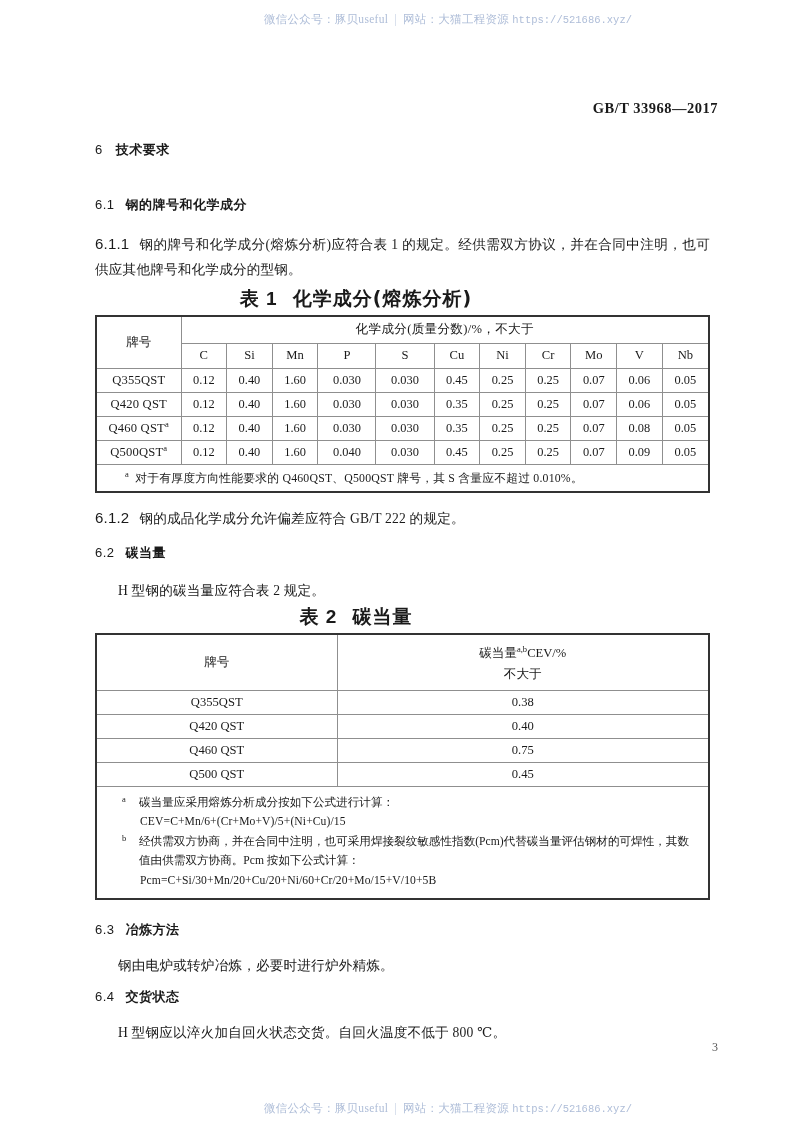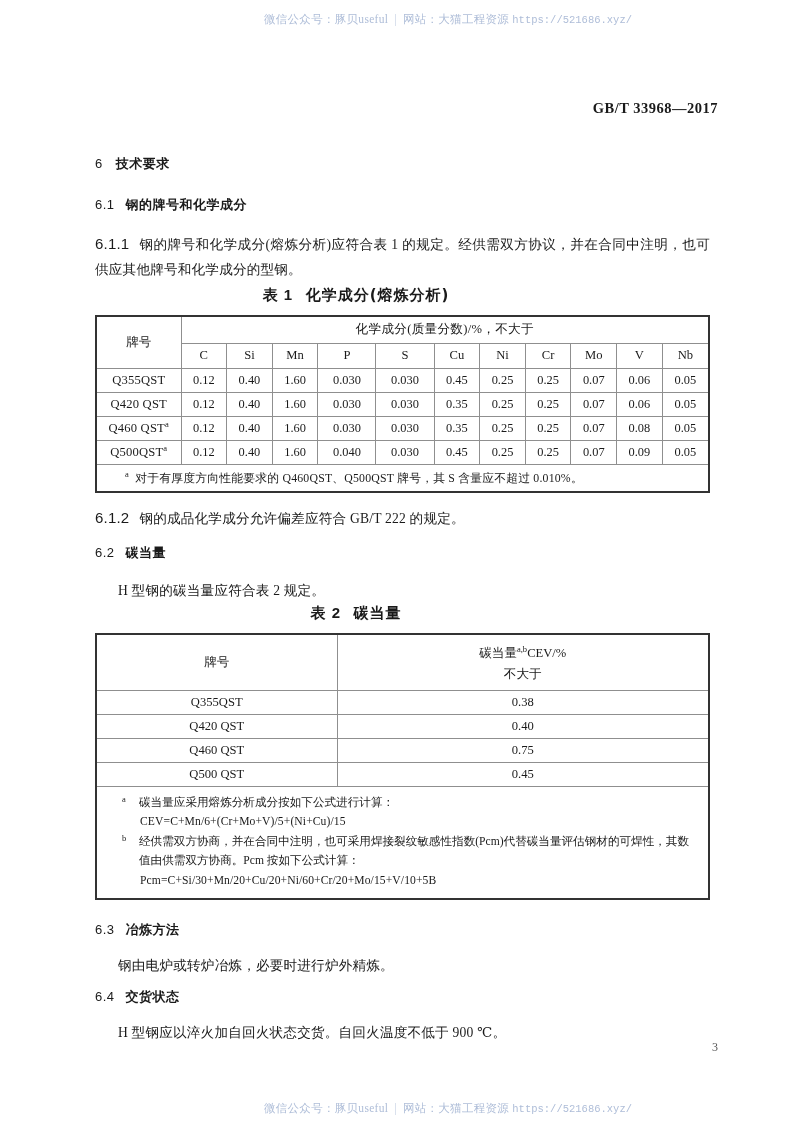--- a/index.html
+++ b/index.html
@@ -83,21 +83,21 @@
     margin-right: 10px;
   }
 
   .tbl-caption {
     position: absolute;
     width: 712px;
     left: 0;
     text-align: center;
     font-family: "DejaVu Sans", "Liberation Sans", sans-serif;
     font-weight: bold;
-    font-size: 15px;
+    font-size: 19px;
     letter-spacing: 1px;
   }
   .tbl-caption .capnum { font-family: "Liberation Sans", sans-serif; font-weight: bold; }
 
   
   table.doc {
     position: absolute;
     border-collapse: collapse;
     font-family: "Liberation Serif", "DejaVu Serif", serif;
     background: #fff;
@@ -188,21 +188,21 @@
 <body>
 
 <div class="page">
 
   <div class="watermark watermark-top">
     <span>微信公众号：</span><span>豚贝useful</span><span class="sep">|</span><span>网站：</span><span>大猫工程资源</span> <span class="url">https://521686.xyz/</span>
   </div>
 
   <div class="std-no">GB/T 33968—2017</div>
 
-  <div class="clause level1" style="left:95px; top:155px;">
+  <div class="clause level1" style="left:95px; top:141px;">
     <span class="num">6</span><span>技术要求</span>
   </div>
 
   <div class="clause" style="left:95px; top:196px;">
     <span class="num">6.1</span><span>钢的牌号和化学成分</span>
   </div>
 
   <div class="para" style="left:95px; top:231px; width:615px;">
     <span class="lead">6.1.1</span><span>钢的牌号和化学成分(熔炼分析)应符合表 1 的规定。经供需双方协议，并在合同中注明，也可供应其他牌号和化学成分的型钢。</span>
   </div>
@@ -349,21 +349,21 @@
   </table>
 
   <div class="clause" style="left:95px; top:921px;">
     <span class="num">6.3</span><span>冶炼方法</span>
   </div>
   <div class="para" style="left:118px; top:953px; width:590px;">钢由电炉或转炉冶炼，必要时进行炉外精炼。</div>
 
   <div class="clause" style="left:95px; top:988px;">
     <span class="num">6.4</span><span>交货状态</span>
   </div>
-  <div class="para" style="left:118px; top:1020px; width:590px;">H 型钢应以淬火加自回火状态交货。自回火温度不低于 900 ℃。</div>
+  <div class="para" style="left:118px; top:1020px; width:590px;">H 型钢应以淬火加自回火状态交货。自回火温度不低于 800 ℃。</div>
 
   <div class="page-num">3</div>
 
   <div class="watermark watermark-bottom">
     <span>微信公众号：</span><span>豚贝useful</span><span class="sep">|</span><span>网站：</span><span>大猫工程资源</span> <span class="url">https://521686.xyz/</span>
   </div>
 
 </div>
 
 </body></html>

